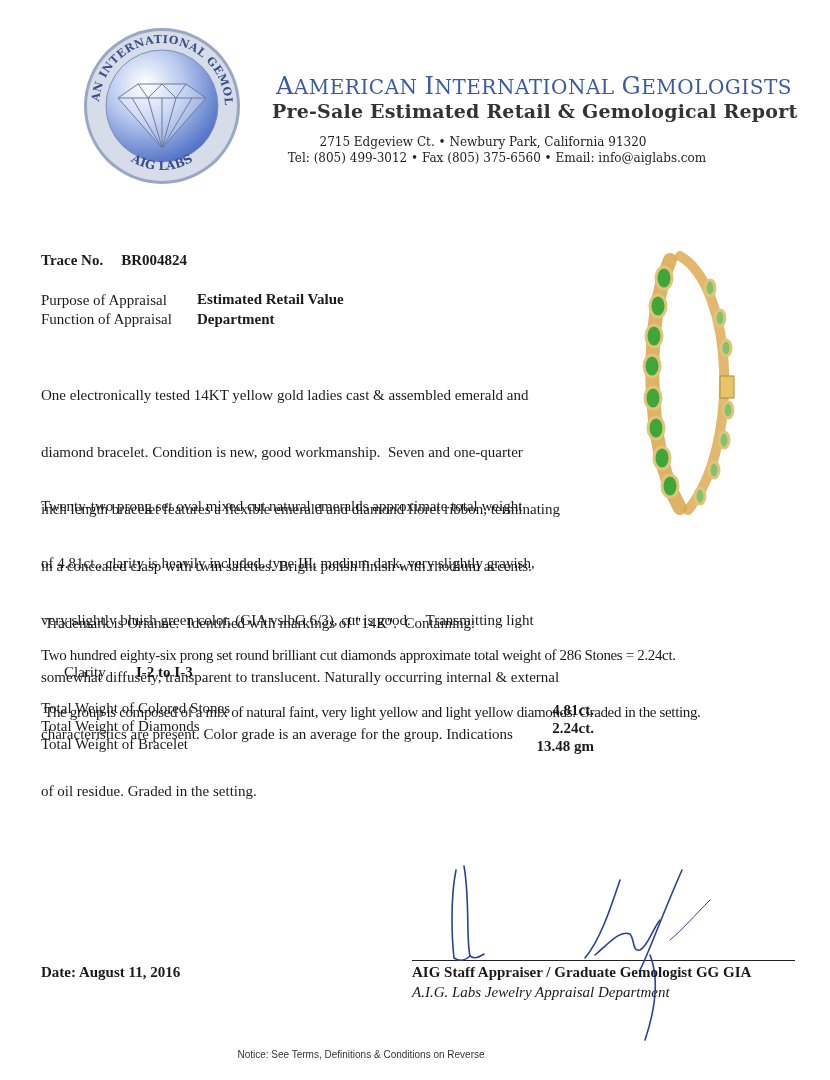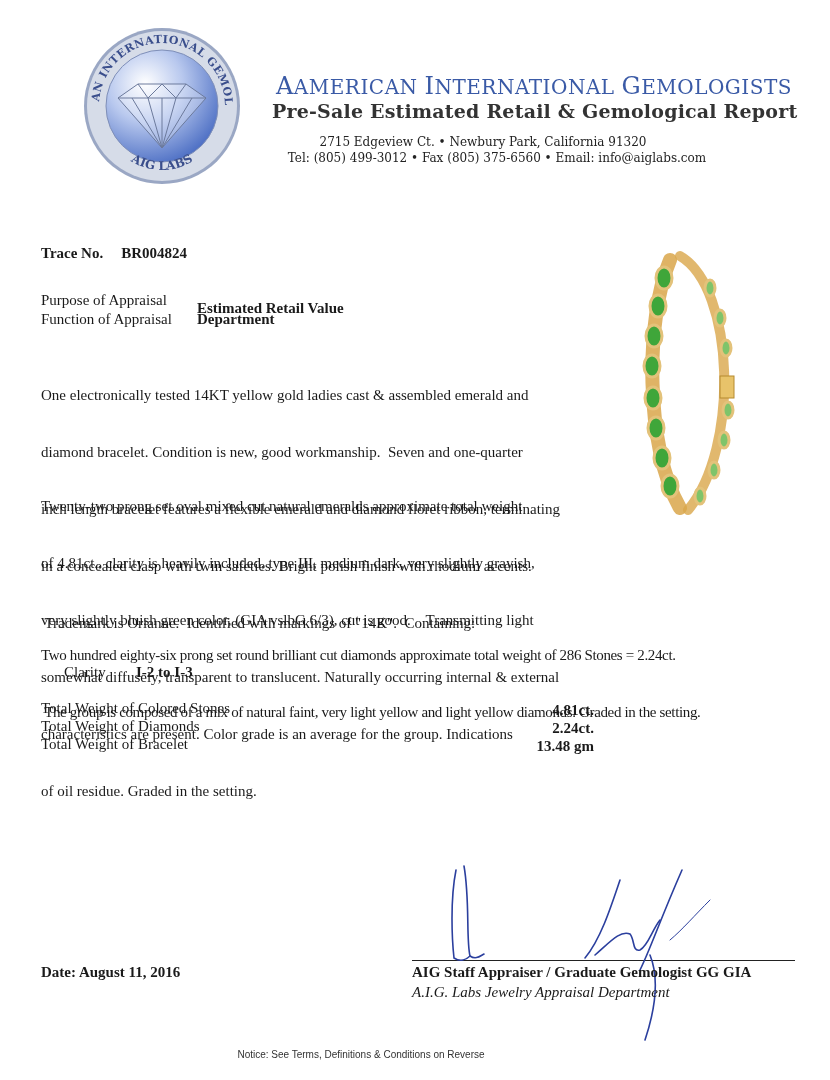--- a/index.html
+++ b/index.html
@@ -11,21 +11,21 @@
 
   
   .org-name { left:276px; top:72px; font-family:"DejaVu Serif", serif; color:#3a5aa6; font-size:20px; letter-spacing:0.5px; white-space:nowrap; font-variant:small-caps; }
   .org-name .big { font-size:24px; }
   .report-title { left:272px; top:100px; font-family:"DejaVu Serif", serif; font-weight:bold; font-size:19px; color:#333; white-space:nowrap; letter-spacing:0.2px; }
   .address { left:0; width:1000px; top:135px; text-align:center; font-family:"DejaVu Serif", serif; font-size:12px; color:#222; white-space:nowrap; }
   .address.a1 { left:0; width:966px; }
   .contact { top:151px; left:0; width:994px; text-align:center; font-family:"DejaVu Serif", serif; font-size:12px; color:#222; white-space:nowrap; }
 
   
-  .trace { left:41px; top:245px; font-weight:bold; font-size:15px; white-space:nowrap; }
+  .trace { left:41px; top:252px; font-weight:bold; font-size:15px; white-space:nowrap; }
   .trace .tv { margin-left:18px; }
   .kv-label { left:41px; font-size:15px; white-space:nowrap; }
   .kv-value { left:197px; font-size:15px; font-weight:bold; white-space:nowrap; }
 
   .para { left:41px; font-size:15px; line-height:19px; white-space:pre; }
   .para2 { left:41px; font-size:15px; line-height:19px; white-space:pre; letter-spacing:-0.35px; }
 
   .clarity-label { left:64px; top:664px; font-size:15px; }
   .clarity-value { left:136px; top:664px; font-size:15px; font-weight:bold; }
 
@@ -81,21 +81,21 @@
   <span class="big">A</span><span>AMERICAN </span><span class="big">I</span><span>NTERNATIONAL </span><span class="big">G</span><span>EMOLOGISTS</span>
 </div>
 <div class="abs report-title">Pre-Sale  Estimated Retail &amp; Gemological Report</div>
 <div class="abs address a1">2715 Edgeview Ct. • Newbury Park, California 91320</div>
 <div class="abs contact">Tel: (805) 499-3012  •  Fax (805) 375-6560  •  Email: info@aiglabs.com</div>
 
 <div class="abs trace">
   <span>Trace No.</span><span class="tv">BR004824</span>
 </div>
 <div class="abs kv-label" style="top:292px">Purpose of Appraisal</div>
-<div class="abs kv-value" style="top:300px">Estimated Retail Value</div>
+<div class="abs kv-value" style="top:291px">Estimated Retail Value</div>
 <div class="abs kv-label" style="top:311px">Function of Appraisal</div>
 <div class="abs kv-value" style="top:311px">Department</div>
 
 <div class="abs para" style="top:348px">
   <div>One electronically tested 14KT yellow gold ladies cast &amp; assembled emerald and</div>
   <div>diamond bracelet. Condition is new, good workmanship.  Seven and one-quarter</div>
   <div>inch length bracelet features a flexible emerald and diamond floret ribbon, terminating</div>
   <div>in a concealed clasp with twin safeties. Bright polish finish with rhodium accents.</div>
   <div> Trademark is Orianne.  Identified with markings of "14K".  Containing:</div>
 </div>

